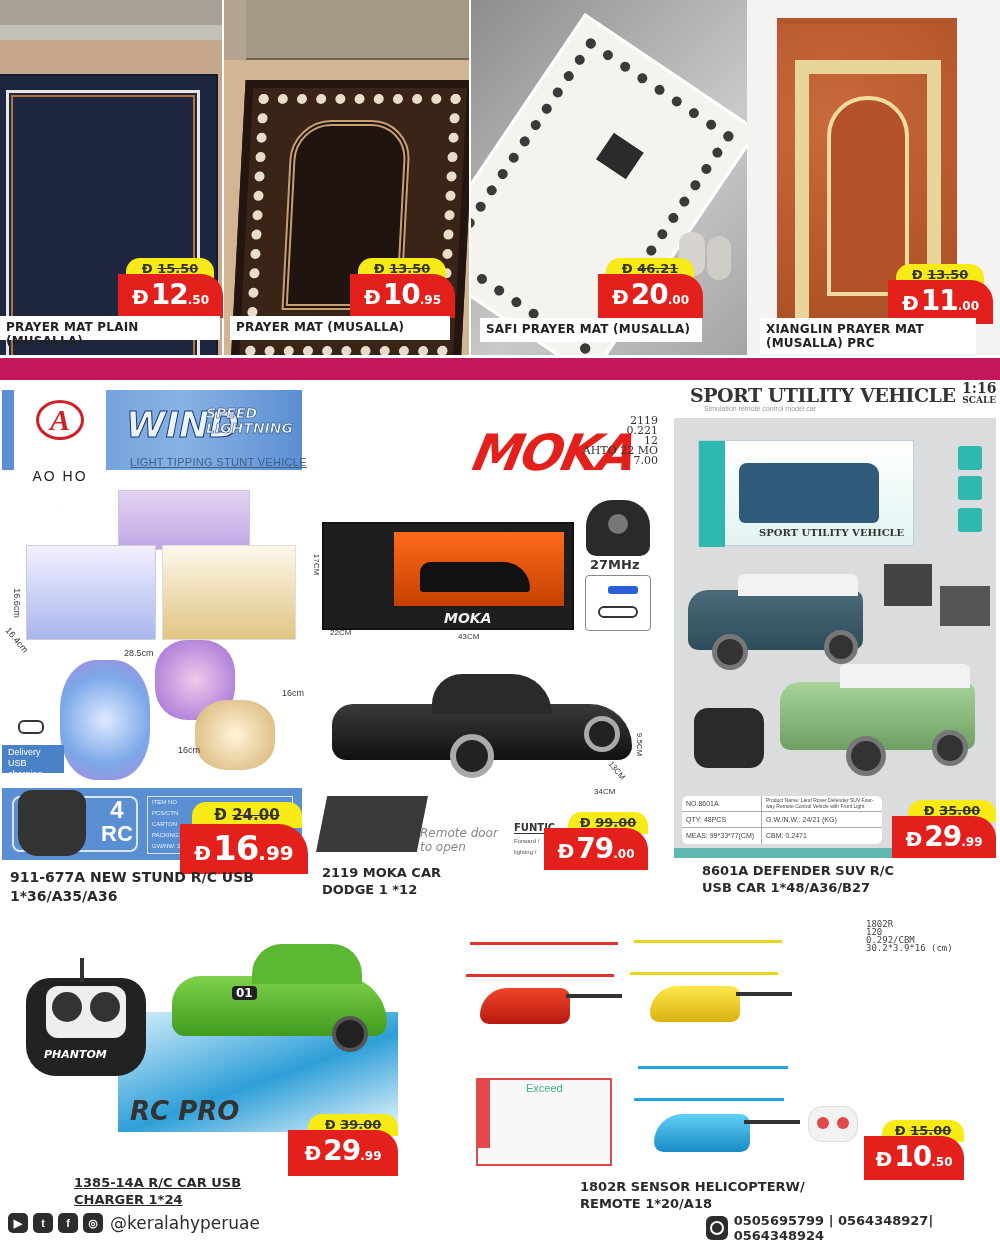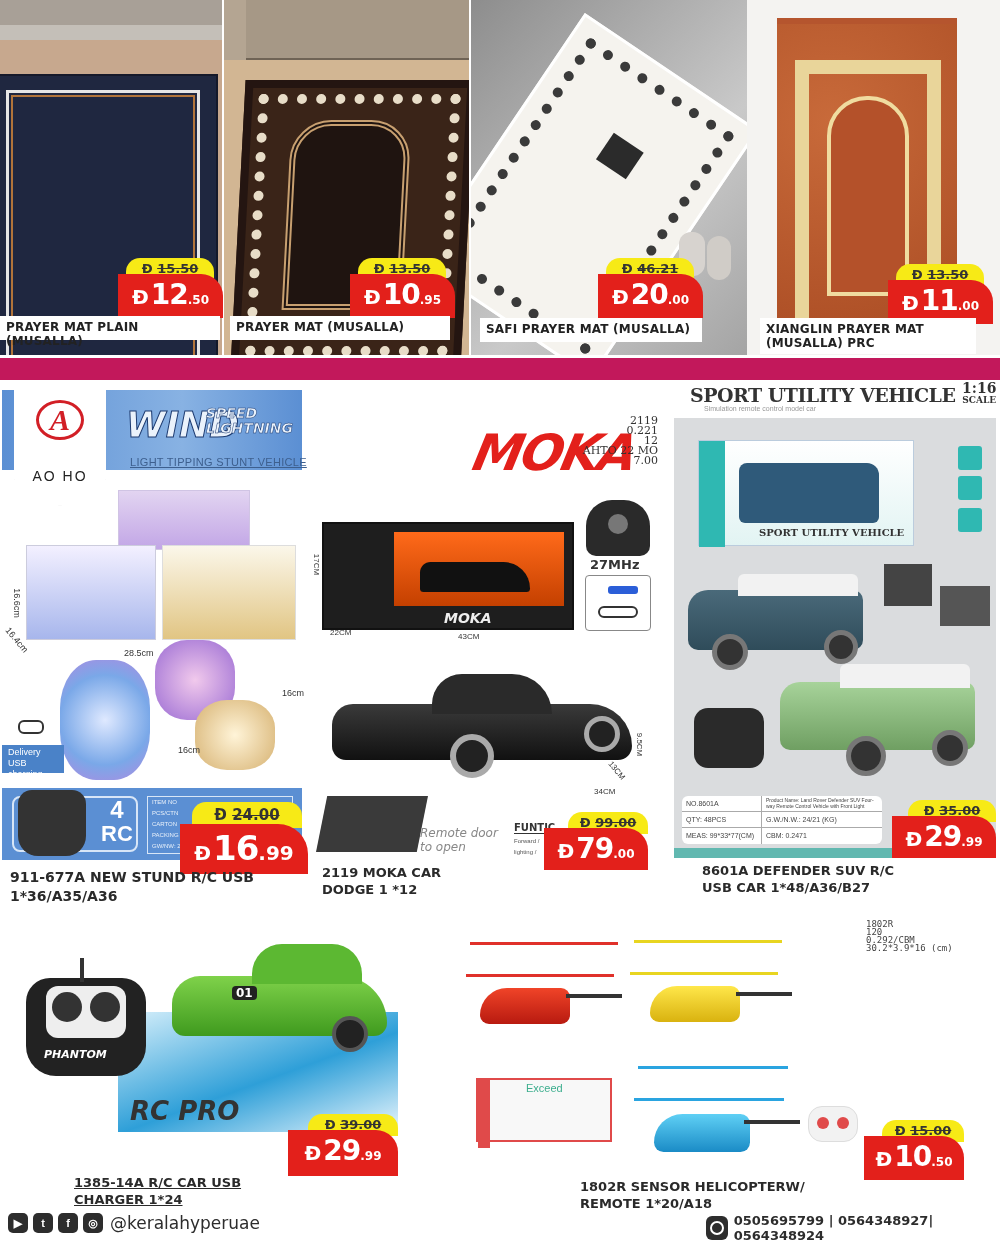--- a/index.html
+++ b/index.html
@@ -332,21 +332,21 @@
     <div style="position:absolute;left:106px;top:66px;width:56px;height:4px;background:#333;"></div>
   </div>
 
   <div class="abs" style="left:634px;top:1050px;width:170px;height:110px;">
     <div style="position:absolute;left:4px;top:16px;width:150px;height:3px;background:#2aa4e0;"></div>
     <div style="position:absolute;left:0;top:48px;width:150px;height:3px;background:#2aa4e0;"></div>
     <div style="position:absolute;left:20px;top:64px;width:96px;height:38px;background:linear-gradient(#5fd0f5,#1a8bc6);border-radius:30px 10px 10px 10px;"></div>
     <div style="position:absolute;left:110px;top:70px;width:56px;height:4px;background:#333;"></div>
   </div>
 
-  <div class="abs" style="left:476px;top:1078px;width:136px;height:64px;border:2px solid #e04a4a;background:#f8f8f8;">
+  <div class="abs" style="left:476px;top:1078px;width:136px;height:88px;border:2px solid #e04a4a;background:#f8f8f8;">
     <div style="position:absolute;left:48px;top:2px;font-size:11px;color:#3cae8e;">Exceed</div>
     <div style="position:absolute;left:0;top:0;width:12px;height:68px;background:#e04a4a;"></div>
   </div>
   <div class="abs" style="left:808px;top:1106px;width:50px;height:36px;background:#f2f2f2;border-radius:14px;border:1px solid #ddd;">
     <div style="position:absolute;left:8px;top:10px;width:12px;height:12px;border-radius:50%;background:#e04a4a;"></div>
     <div style="position:absolute;left:28px;top:10px;width:12px;height:12px;border-radius:50%;background:#e04a4a;"></div>
   </div>
 
   <div class="badge" style="left:864px;top:1120px;width:100px;height:60px;">
     <div class="old" style="left:18px;width:82px;"><span>Đ</span> <span class="num">15.00</span></div>

